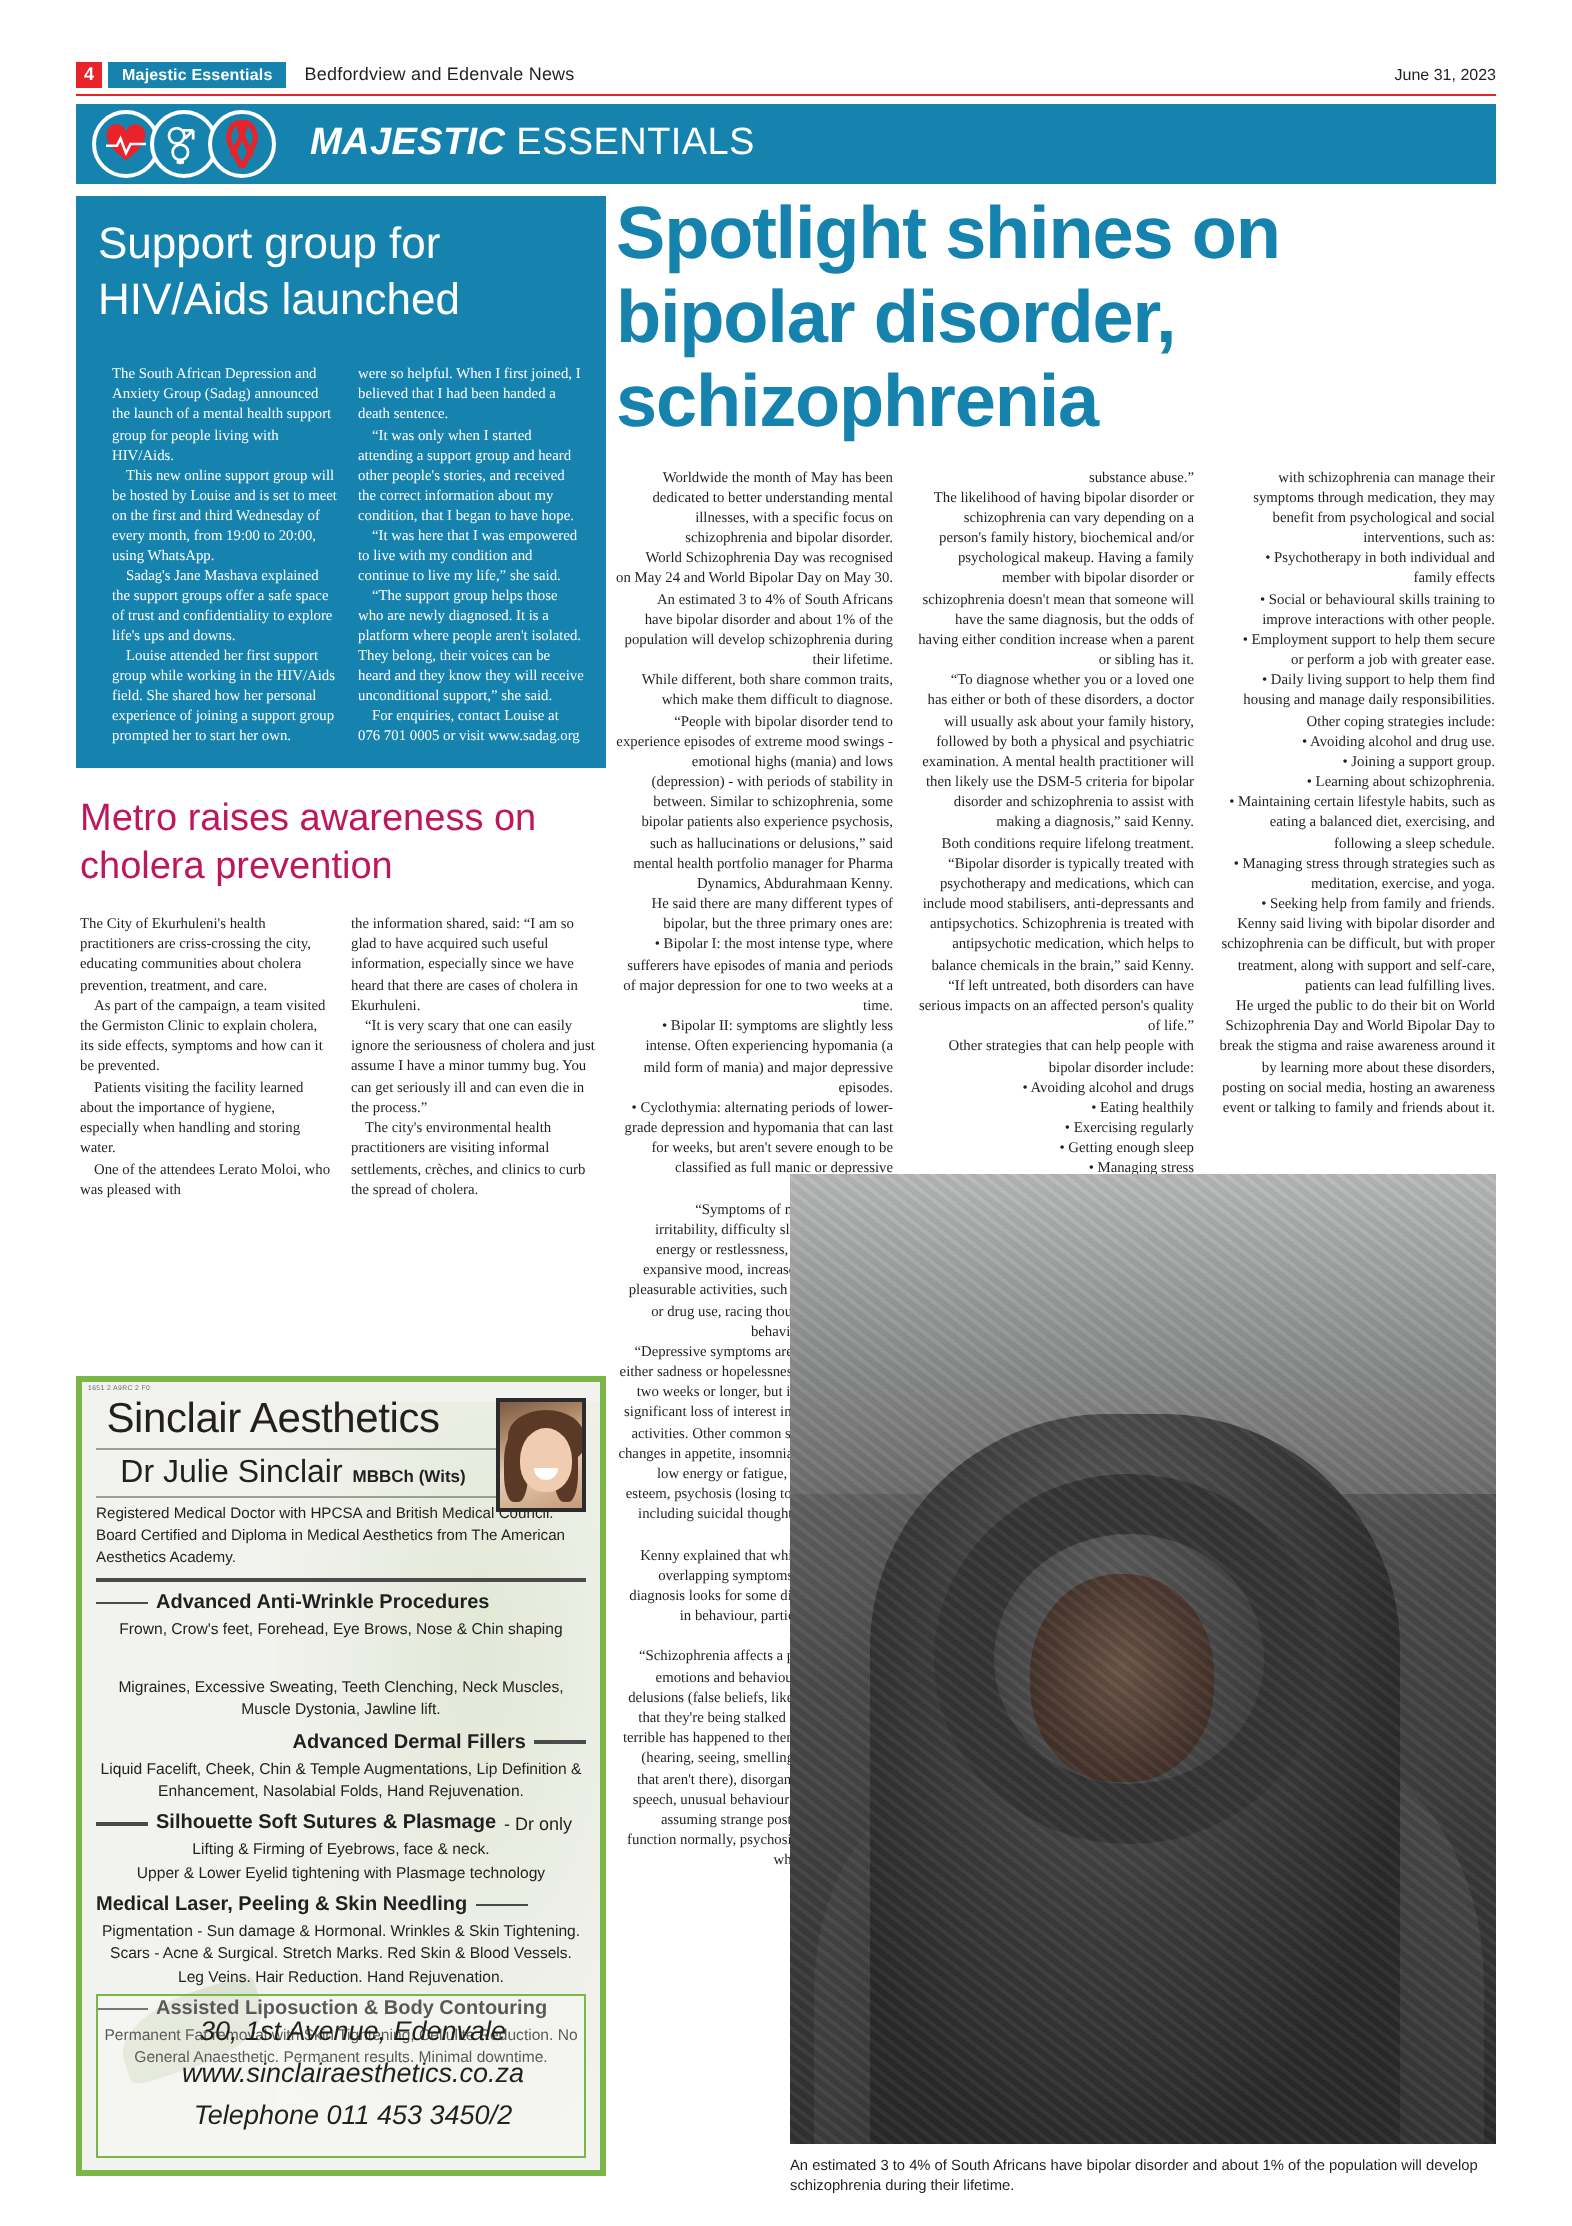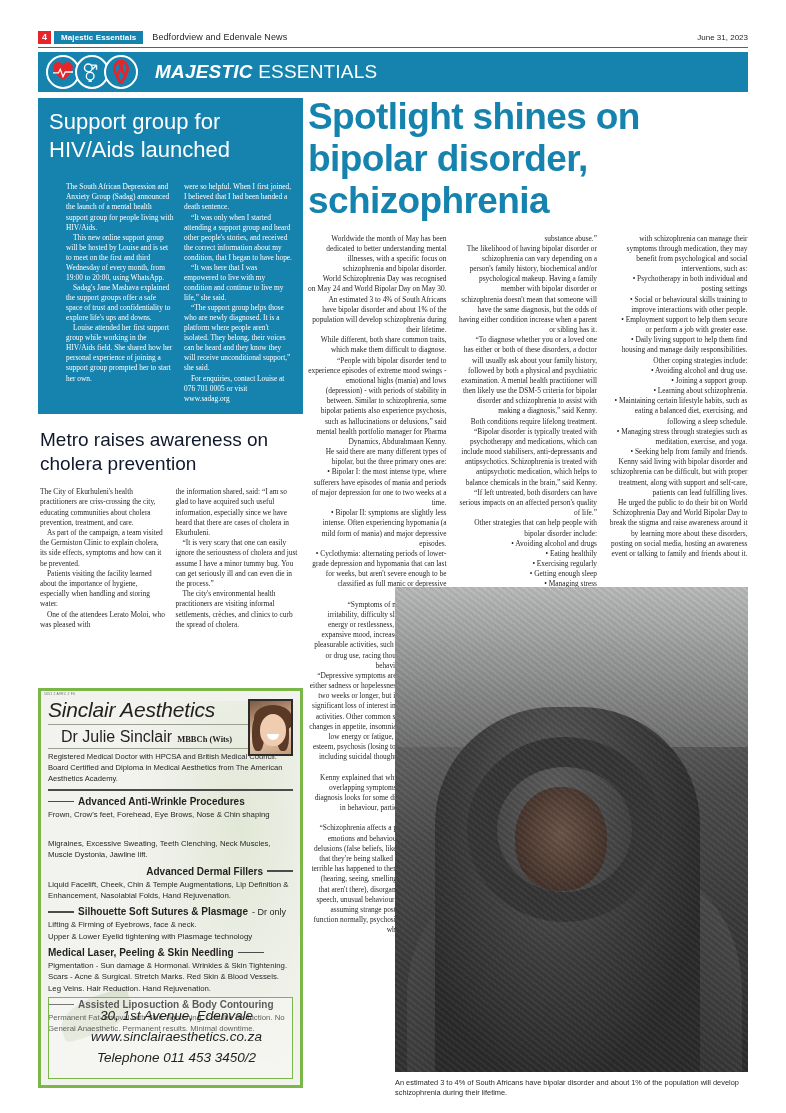--- a/index.html
+++ b/index.html
@@ -62,34 +62,34 @@
   
   .sidebar { position: absolute; left: 38px; top: 98px; width: 265px; }
 
   .side-head {
     background: #1683ae; color: #fff; padding: 10px 11px 12px 11px;
     font-family: "Liberation Sans", sans-serif; font-size: 22px;
     line-height: 1.28; font-weight: normal;
   }
   .side-body {
     background: #1683ae; color: #ffffff;
-    padding: 6px 11px 10px 28px;
+    padding: 6px 11px 10px 18px;
     display: flex; gap: 10px;
   }
   .side-body .col { width: 50%; }
   .side-body p {
     font-family: "Liberation Serif", serif;
     font-size: 7.4px; line-height: 1.36; text-align: left;
   }
   .side-body p.ind { text-indent: 7px; }
 
   
   .metro { margin-top: 14px; }
   .metro h2 {
-    color: #0f172a; font-family: "Liberation Sans", sans-serif;
+    color: #be185d; font-family: "Liberation Sans", sans-serif;
     font-size: 19px; font-weight: normal; line-height: 1.3;
     padding: 0 2px;
   }
   .metro-cols { display: flex; gap: 10px; margin-top: 10px; padding: 0 2px; }
   .metro-cols .col { width: 50%; }
   .metro-cols p {
     font-family: "Liberation Serif", serif; color: #231f20;
     font-size: 7.4px; line-height: 1.38;
   }
   .metro-cols p.ind { text-indent: 7px; }
@@ -110,34 +110,34 @@
     background: #cfd8c0; border-radius: 60% 10% 55% 12%;
     transform: rotate(-18deg); opacity: .6;
   }
   .ad-code {
     position: absolute; left: 3px; top: 1px;
     font-family: "Liberation Sans", sans-serif; font-size: 3.4px; color:#6b6b6b;
     letter-spacing:.2px;
   }
   .ad-inner { position: relative; padding: 7px 7px 5px 7px; }
   .ad-name {
-    font-family: "Liberation Sans", sans-serif; font-style: italic;
-    font-size: 21px; color: #231f20; text-align: left; letter-spacing: -.2px;
+    font-family: "Liberation Sans", sans-serif; 
+    font-size: 21px; color: #231f20; text-align: center; letter-spacing: -.2px;
     padding-right: 68px;
   }
   .ad-rule { height: 1px; background: #9aa08f; margin: 2px 0 3px 0; }
   .ad-doc {
     display: flex; align-items: baseline; justify-content: center;
     padding-right: 48px;
   }
   .ad-doc .nm {
     font-family: "Liberation Sans", sans-serif; font-size: 16px; color: #231f20;
   }
   .ad-doc .deg {
-    font-family: Liberation Serif, serif; font-size: 8.5px; color: #231f20;
+    font-family: Liberation Sans, sans-serif; font-size: 8.5px; color: #231f20;
     margin-left: 5px; font-weight: bold;
   }
   .ad-qual {
     font-family: "Liberation Sans", sans-serif; font-size: 7.6px;
     color: #231f20; line-height: 1.42; margin-top: 3px; padding-right: 2px;
   }
   .ad-portrait {
     position: absolute; right: 7px; top: 8px; width: 45px; height: 57px;
     border: 2px solid #2b2b2b;
     background: linear-gradient(160deg,#7c5a46 0%, #b08a6b 28%, #e8cdb6 55%, #c49a78 100%);
@@ -168,21 +168,21 @@
     font-family: "Liberation Sans", sans-serif; font-weight: bold;
     font-size: 10px; color: #231f20; display:flex; align-items:center; gap:4px;
     margin: 5px 0 2px 0;
   }
   .ad-sec.center { }
   .ad-sec.right { justify-content:flex-end; }
   .dash { display:inline-block; width:26px; height:1.6px; background:#4b4b4b; }
   .ad-sec .sub { font-weight: normal; font-size: 9px; }
   .ad-txt {
     font-family: "Liberation Sans", sans-serif; font-size: 7.8px;
-    color: #231f20; line-height: 1.45;
+    color: #231f20; line-height: 1.45; text-align: center;
   }
   .ad-contact {
     position: absolute; left: 7px; right: 7px; bottom: 6px;
     border: 1.5px solid #7ab648; padding: 8px 4px 9px 16px; text-align: center;
     background: rgba(255,255,255,.25);
   }
   .ad-contact div {
     font-family: "Liberation Sans", sans-serif; font-style: italic;
     font-size: 13.5px; color: #231f20; line-height: 1.55;
   }
@@ -423,21 +423,21 @@
         <p class="bullet">• Avoiding alcohol and drugs</p>
         <p class="bullet">• Eating healthily</p>
         <p class="bullet">• Exercising regularly</p>
         <p class="bullet">• Getting enough sleep</p>
         <p class="bullet">• Managing stress</p>
         <p class="bullet">• Seeking help and support from family, friends, and others</p>
         <p class="ind">When a person</p>
       </div>
       <div class="col">
         <p>with schizophrenia can manage their symptoms through medication, they may benefit from psychological and social interventions, such as:</p>
-        <p class="bullet">• Psychotherapy in both individual and posting settings</p>
+        <p class="bullet">• Psychotherapy in both individual and family effects</p>
         <p class="bullet">• Social or behavioural skills training to improve interactions with other people.</p>
         <p class="bullet">• Employment support to help them secure or perform a job with greater ease.</p>
         <p class="bullet">• Daily living support to help them find housing and manage daily responsibilities.</p>
         <p class="ind">Other coping strategies include:</p>
         <p class="bullet">• Avoiding alcohol and drug use.</p>
         <p class="bullet">• Joining a support group.</p>
         <p class="bullet">• Learning about schizophrenia.</p>
         <p class="bullet">• Maintaining certain lifestyle habits, such as eating a balanced diet, exercising, and following a sleep schedule.</p>
         <p class="bullet">• Managing stress through strategies such as meditation, exercise, and yoga.</p>
         <p class="bullet">• Seeking help from family and friends.</p>

